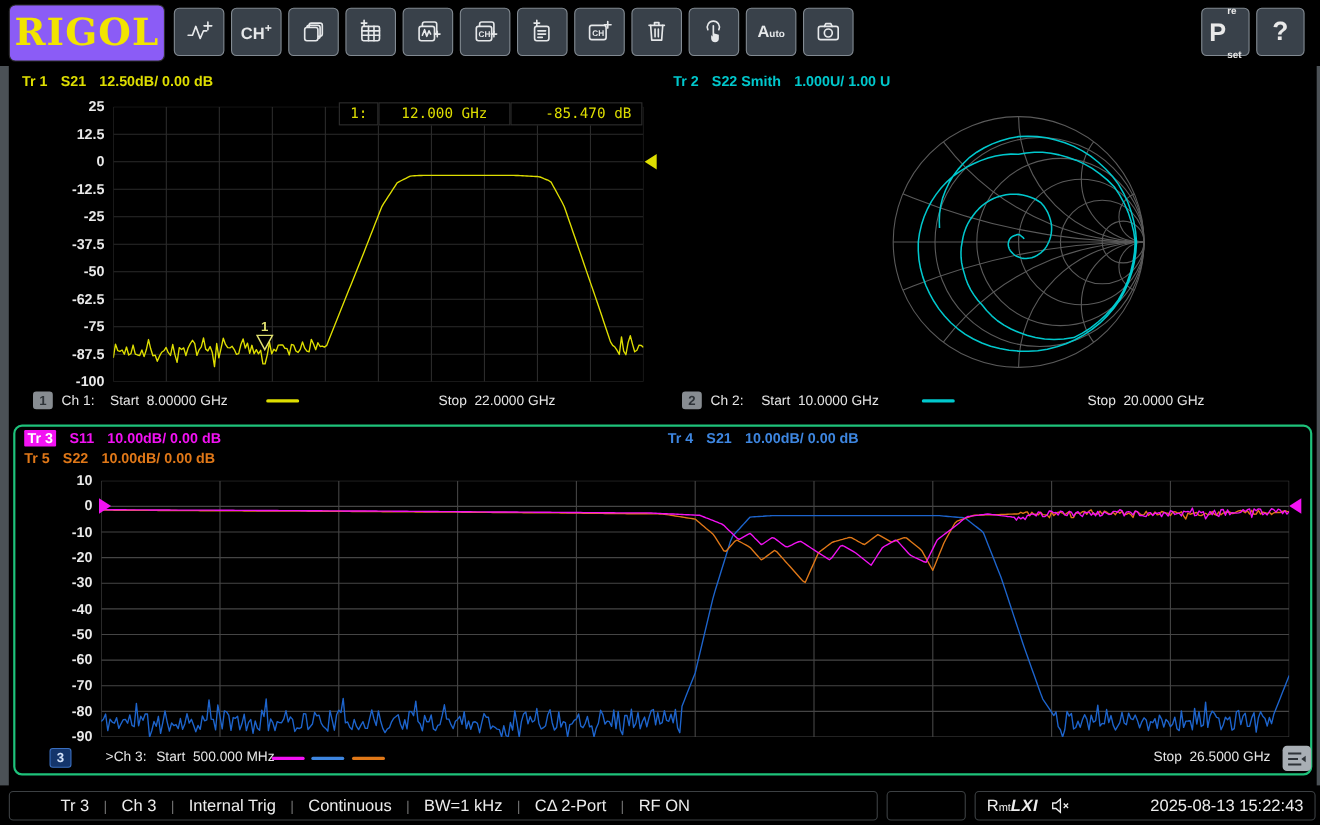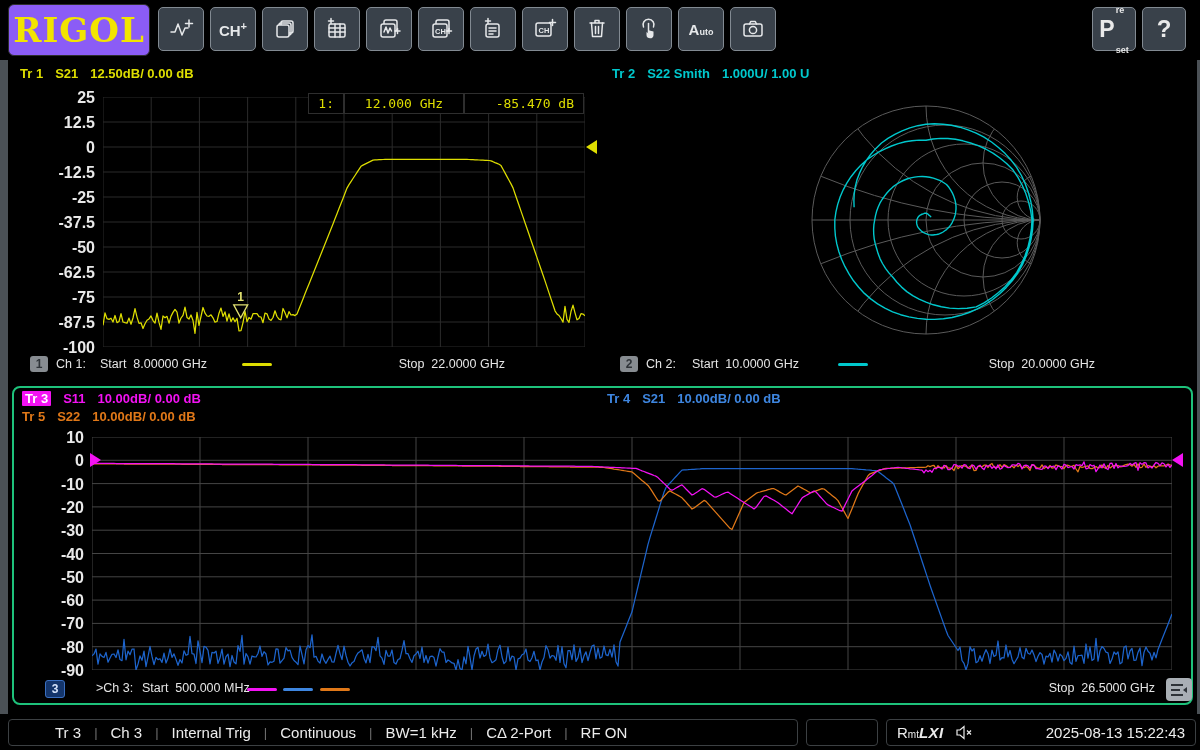--- a/index.html
+++ b/index.html
@@ -21,21 +21,21 @@
          display:flex;align-items:center;justify-content:center;box-sizing:border-box;}
   .preset-in{display:flex;align-items:center;}
   .preset-in .big{font-size:23px;font-weight:bold;}
   .preset-in .col{display:flex;flex-direction:column;font-size:9px;font-weight:bold;line-height:9px;margin-left:1px;margin-top:2px;gap:31px;}
   .help-q{font-size:24px;font-weight:bold;}
   
   .lstrip{left:0;top:60px;width:8px;height:654px;background:#4b5156;}
   .rstrip{left:1197px;top:60px;width:3px;height:654px;background:#4b5156;}
   
   .phead{display:flex;gap:12px;font-size:13px;font-weight:bold;white-space:pre;}
-  .ytick{position:absolute;right:0;width:100%;text-align:right;font-size:16px;font-weight:bold;color:#e9e9e9;}
+  .ytick{position:absolute;right:0;width:100%;text-align:right;font-size:13px;font-weight:bold;color:#e9e9e9;}
   .plot{background:#000;}
   .plot svg{position:absolute;left:0;top:0;}
   
   .readout{position:absolute;top:-4px;right:1px;display:flex;}
   .rbox{background:#000;border:1px solid #2e2e2e;color:var(--yellow);
         font-family:"DejaVu Sans Mono",monospace;font-size:13px;padding:2px 9px;white-space:pre;}
   
   .arr-l{width:0;height:0;border-top:7px solid transparent;border-bottom:7px solid transparent;border-right:11px solid var(--yellow);}
   .arr-l.mag{border-right-color:var(--magenta);}
   .arr-r{width:0;height:0;border-top:7px solid transparent;border-bottom:7px solid transparent;border-left:11px solid var(--magenta);}

